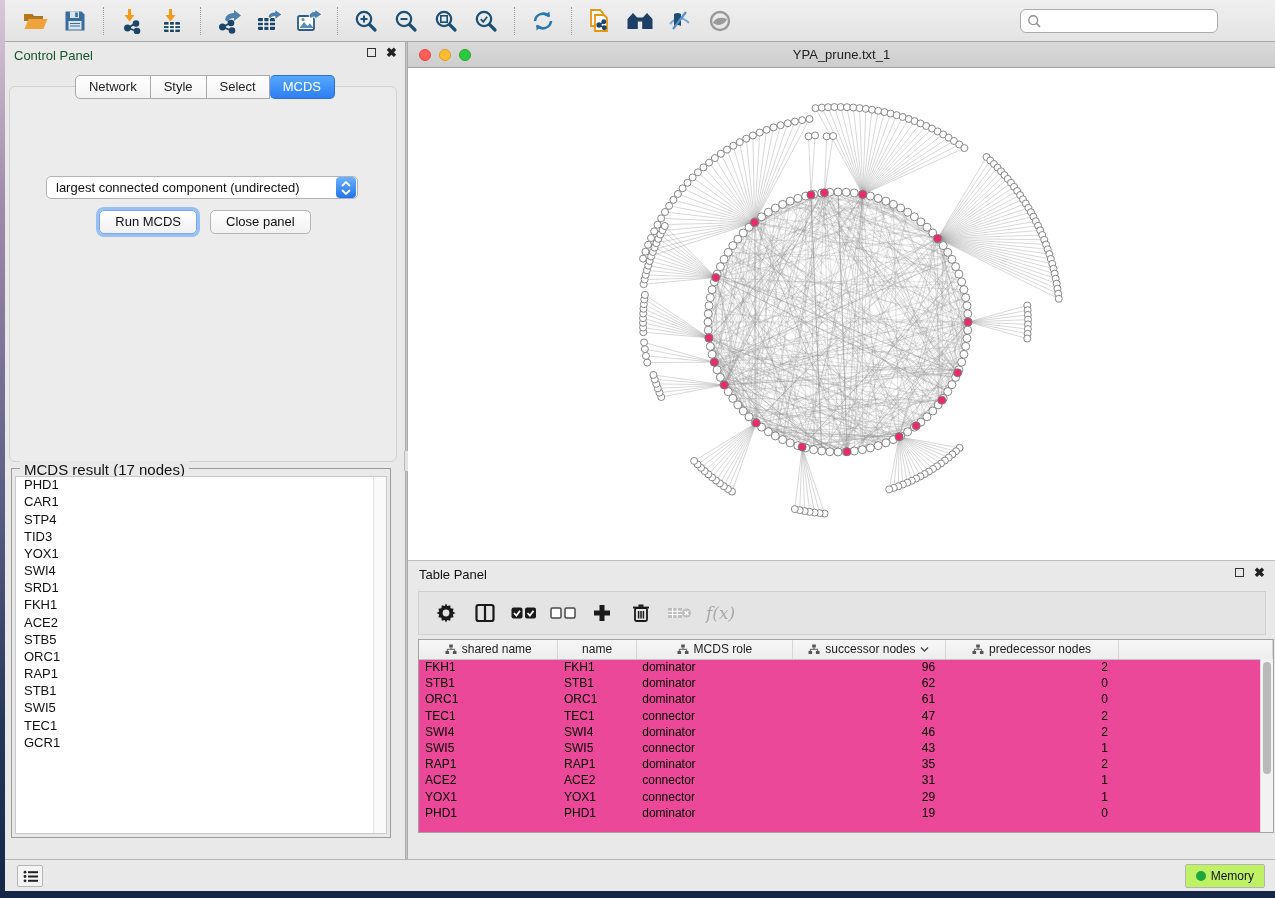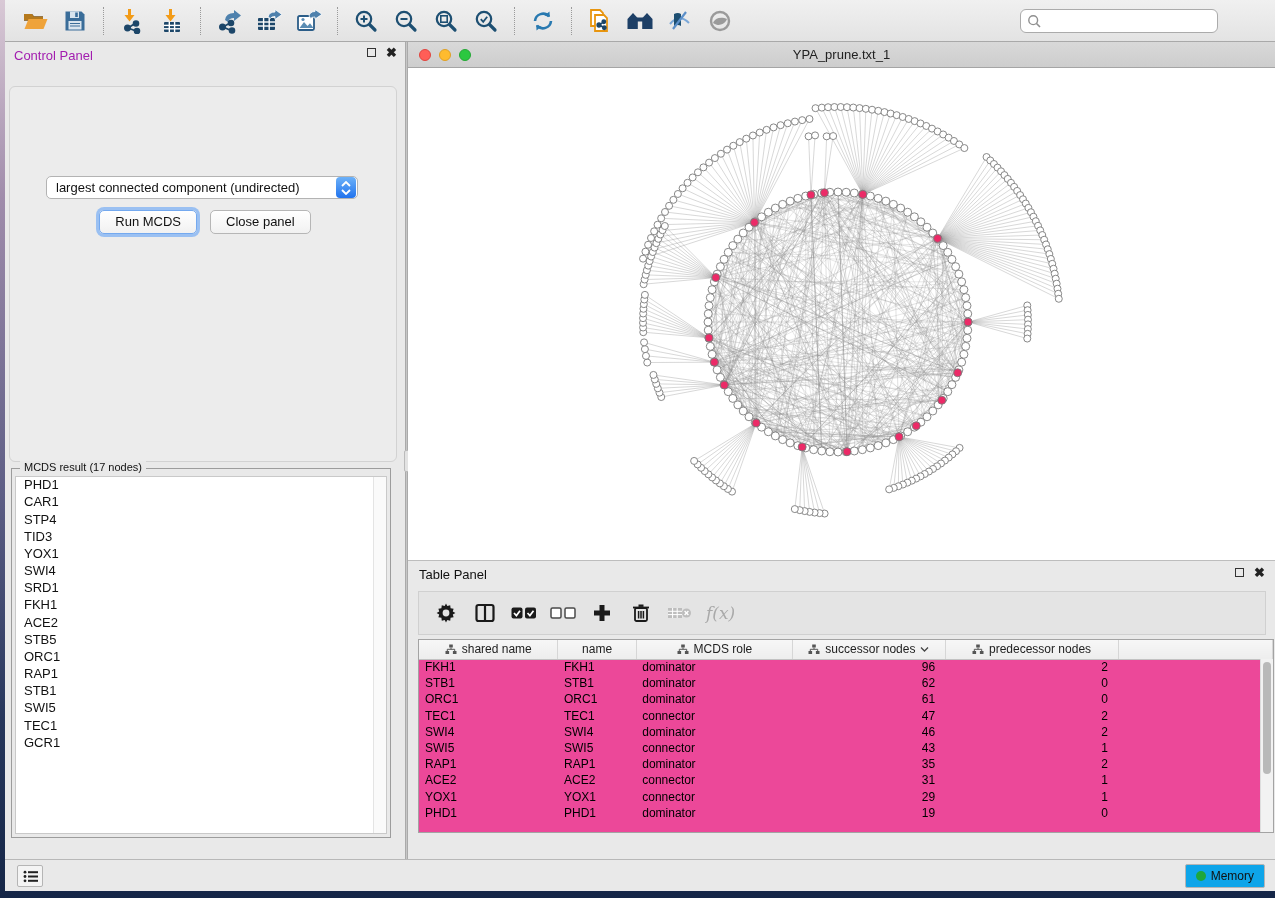--- a/index.html
+++ b/index.html
@@ -19,21 +19,21 @@
   .tb-ic { width:30px; height:30px; display:flex; align-items:center; justify-content:center; margin:0 5px; cursor:default; }
   .tb-sep { width:1px; height:28px; margin:0 8px; border-left:1px dotted #9a9a9a; }
   .searchbox { position:absolute; right:57px; top:9px; width:198px; height:24px; background:#fff;
     border:1px solid #ababab; border-radius:6px; display:flex; align-items:center; padding-left:6px; }
   .searchbox svg { flex:0 0 auto; }
   .searchbox input { border:none; outline:none; flex:1; font-size:12px; background:transparent; padding-left:4px; font-family:"Liberation Sans",sans-serif;}
 
   
   .control-panel { position:absolute; left:0; top:42px; width:400px; bottom:32px; background:#e9e9e9; }
   .cp-header { position:absolute; left:0; right:0; top:0; height:26px; }
-  .cp-title { position:absolute; left:9px; top:6px; font-size:13px; color:#a21caf; }
+  .cp-title { position:absolute; left:9px; top:6px; font-size:13px; color:#14532d; }
   .win-btns { position:absolute; right:8px; top:6px; display:flex; gap:10px; align-items:center; }
   .float-ic { width:9px; height:9px; border:1.6px solid #333; display:inline-block; }
   .close-ic { font-size:13px; color:#222; font-weight:bold; line-height:9px; }
   .cp-inner { position:absolute; left:4px; right:8px; top:44px; height:376px;
     background:#ececec; border:1px solid #d2d2d2; border-radius:6px; }
   .tabs-row { position:absolute; left:0; right:0; top:33px; display:flex; justify-content:center; z-index:2; }
   .tab { font-size:13px; color:#222; background:linear-gradient(#ffffff,#f3f3f3);
     border:1px solid #a9a9a9; border-left:none; padding:3px 13px 4px; cursor:default; }
   .tab:first-child { border-left:1px solid #a9a9a9; border-radius:5px 0 0 5px; }
   .tab:last-child { border-radius:0 5px 5px 0; }
@@ -43,21 +43,21 @@
     border:1px solid #b3b3b3; border-radius:5px; display:flex; align-items:center; }
   .dropdown .dd-text { flex:1; font-size:13px; padding-left:9px; color:#111; white-space:nowrap; }
   .dd-cap { width:20px; height:21px; border-radius:4px; margin-right:1px;
     background:linear-gradient(#6cb1f8,#2173ee); display:flex; flex-direction:column; align-items:center; justify-content:center; gap:2px; }
   .btn-row { position:absolute; top:168px; width:100%; display:flex; justify-content:center; gap:13px; }
   .mac-btn { font-size:13px; color:#111; background:linear-gradient(#ffffff,#f1f1f1);
     border:1px solid #b6b6b6; border-radius:5px; padding:3px 15px 4px; font-family:"Liberation Sans",sans-serif; }
   .mac-btn.focused { box-shadow:0 0 0 3px rgba(88,156,247,.55); border-color:#74a9ef; }
   .mcds-fieldset { position:absolute; left:6px; right:14px; top:426px; bottom:21px;
     border:1px solid #9c9c9c; background:#e9e9e9; }
-  .mcds-legend { position:absolute; top:-8px; left:8px; background:#e9e9e9; padding:0 4px; font-size:11px; color:#111; }
+  .mcds-legend { position:absolute; top:-8px; left:8px; background:#e9e9e9; padding:0 4px; font-size:15px; color:#111; }
   .mcds-list { position:absolute; left:3px; right:3px; top:7px; bottom:3px; background:#fff; border:1px solid #c9c9c9; overflow:hidden; }
   .mcds-item { font-size:13px; color:#111; padding:1.2px 0 1.2px 8px; line-height:14.8px; }
   .mcds-scroll { position:absolute; right:0; top:0; bottom:0; width:13px; background:#fafafa; border-left:1px solid #e4e4e4; }
 
   
   .splitter { position:absolute; left:400px; width:3px; top:42px; bottom:32px; background:#c6c6c6;
     border-left:1px solid #aaa; border-right:1px solid #aaa; }
   .splitter-handle { position:absolute; left:-2px; top:408px; width:7px; height:22px; background:#e3e3e3; border:1px solid #bbb; border-radius:2px; }
 
   
@@ -94,21 +94,21 @@
   .tp-tab { font-size:12.5px; color:#222; background:linear-gradient(#ffffff,#f2f2f2); border:1px solid #a5a5a5;
     border-left:none; padding:2px 12px 3px; }
   .tp-tab:first-child { border-left:1px solid #a5a5a5; border-radius:5px 0 0 5px; }
   .tp-tab:last-child { border-radius:0 5px 5px 0; }
   .tp-tab.active { background:linear-gradient(#4aa2fd,#1f74f0); color:#fff; border-color:#2e6fd0; }
 
   
   .statusbar { position:absolute; left:0; right:0; bottom:0; height:32px; background:#e9e9e9; border-top:1px solid #b8b8b8; }
   .sb-left-btn { position:absolute; left:12px; top:5px; width:26px; height:22px; background:#f4f4f4;
     border:1px solid #b5b5b5; border-radius:2px; display:flex; align-items:center; justify-content:center; }
-  .memory-btn { position:absolute; right:10px; top:4px; height:24px; background:#0ea5e9; border:1px solid #b5b5b5;
+  .memory-btn { position:absolute; right:10px; top:4px; height:24px; background:#bef264; border:1px solid #b5b5b5;
     border-radius:2px; display:flex; align-items:center; gap:5px; padding:0 10px; font-size:12px; color:#111; }
   .mem-dot { width:10px; height:10px; border-radius:50%; background:#1ea73c; }
 </style>
 </head>
 <body>
 
 <div class="app">
 
   <div class="toolbar">
     <div class="tb-ic">
@@ -275,20 +275,26 @@
 
   <div class="control-panel">
     <div class="cp-header">
       <span class="cp-title">Control Panel</span>
       <span class="win-btns">
         <span class="float-ic"></span>
         <span class="close-ic">✖</span>
       </span>
     </div>
     <div class="cp-inner"></div>
+    <div class="tabs-row">
+      <span class="tab">Network</span>
+      <span class="tab">Style</span>
+      <span class="tab">Select</span>
+      <span class="tab active">MCDS</span>
+    </div>
     <div class="dropdown">
       <span class="dd-text">largest connected component (undirected)</span>
       <span class="dd-cap">
         <svg width="10" height="6" viewBox="0 0 10 6">
             <path d="M1 5 L5 1 L9 5" fill="none" stroke="#fff" stroke-width="1.8"></path>
           </svg>
         <svg width="10" height="6" viewBox="0 0 10 6">
             <path d="M1 1 L5 5 L9 1" fill="none" stroke="#fff" stroke-width="1.8"></path>
           </svg>
       </span>

